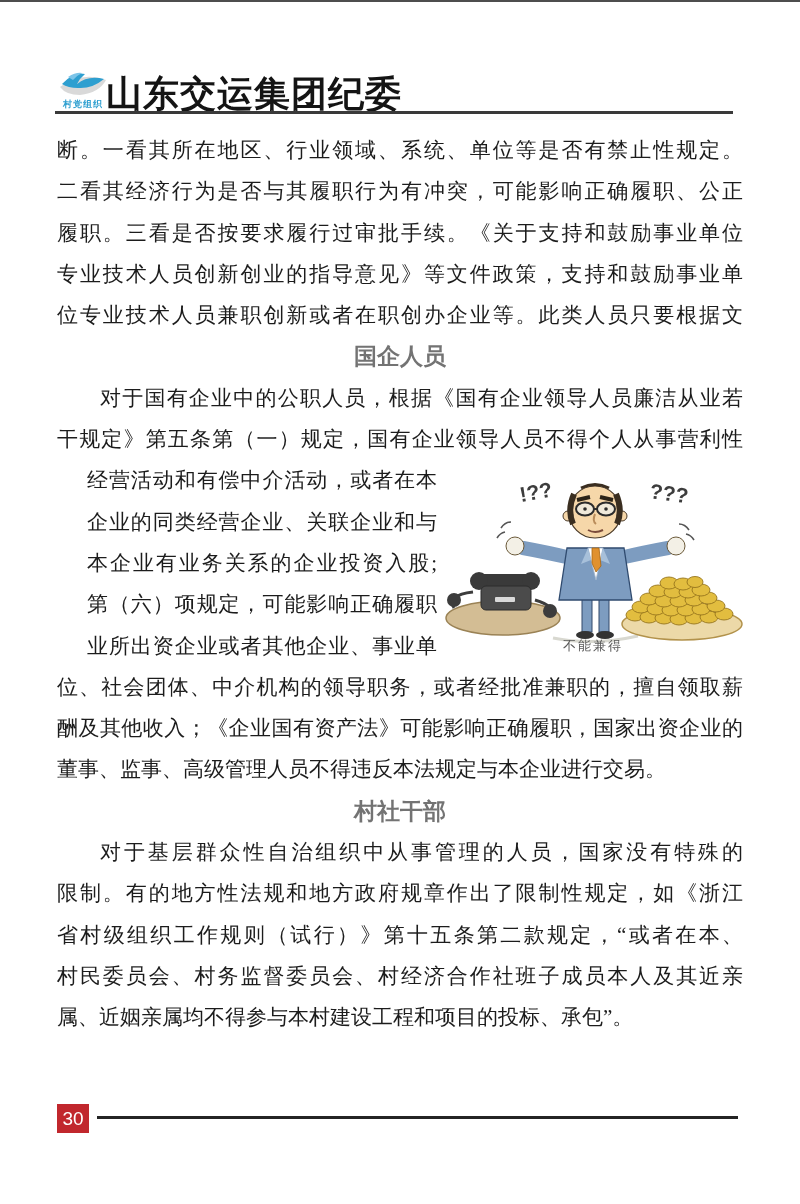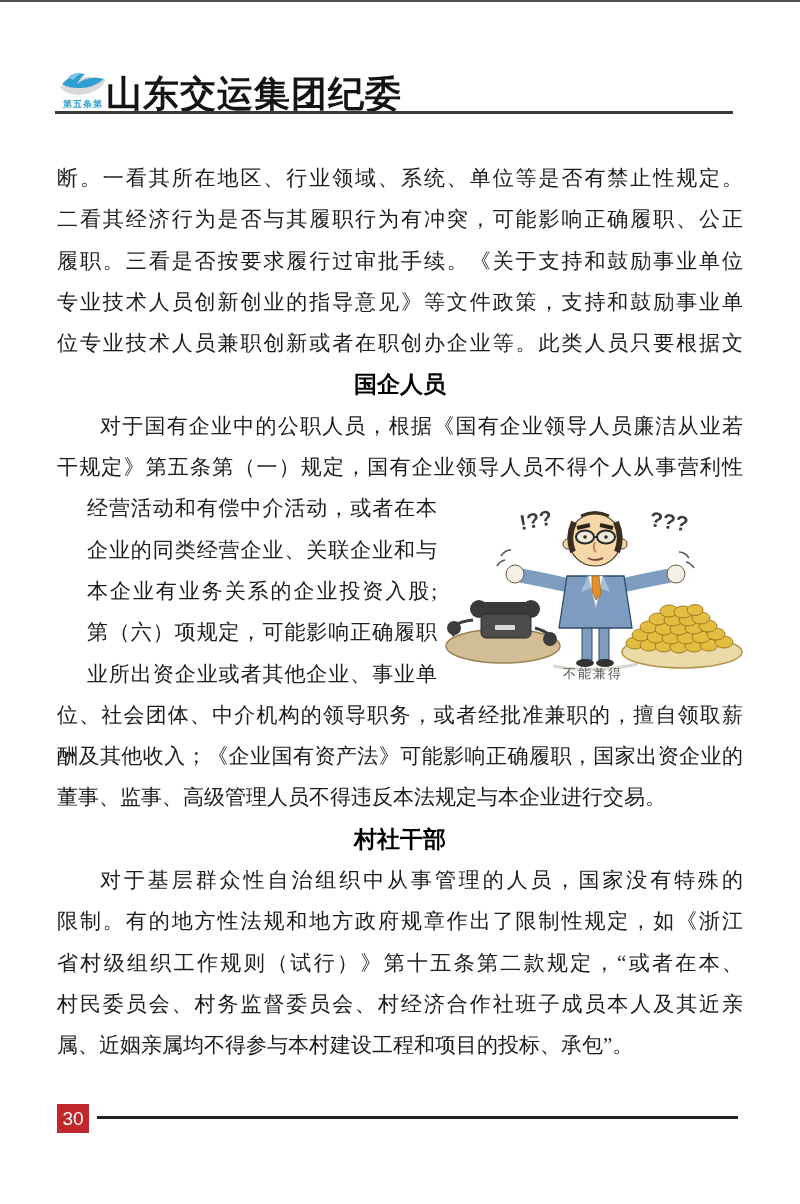--- a/index.html
+++ b/index.html
@@ -26,34 +26,34 @@
     position:absolute;left:106px;top:70px;
     font-family:"Liberation Sans","DejaVu Sans",sans-serif;
     font-weight:bold;font-size:36px;color:#141414;letter-spacing:1px;
     white-space:nowrap;
   }
   .header-rule{
     position:absolute;left:55px;top:111px;width:678px;height:3px;background:#3a3a3a;
   }
   
   .content{
-    position:absolute;left:57px;top:158px;width:686px;
+    position:absolute;left:57px;top:130px;width:686px;
     font-size:21px;line-height:41.3px;
   }
   .line{
     text-align:justify;
     text-align-last:justify;
     height:41.3px;overflow:hidden;
   }
   .line.short{text-align-last:left;}
   .indent{text-indent:43px;}
   .section-heading{
     font-family:"Liberation Sans","DejaVu Sans",sans-serif;
     font-weight:bold;font-size:23px;line-height:41.3px;height:41.3px;
-    text-align:center;text-align-last:center;color:#000000;
+    text-align:center;text-align-last:center;color:#737373;
   }
   .wrap-row{display:flex;align-items:flex-start;}
   .wrap-text{width:380px;margin-left:30px;}
   .illustration{
     width:300px;height:187px;margin-left:6px;margin-top:8px;flex:none;
   }
   
   .page-badge{
     position:absolute;left:57px;top:1104px;width:32px;height:29px;
     background:#c1272d;color:#ffffff;
@@ -71,21 +71,21 @@
 
   <div class="top-edge"></div>
 
   <div class="logo">
     <svg width="58" height="38" viewBox="0 0 58 38">
       <path d="M6 24 Q28 8 52 17 Q45 30 26 32 Q12 32 6 24 Z" fill="#d9d9d9"></path>
       <path d="M8 21 Q20 8 31 11 Q26 15 23 21 Q34 12 50 16 Q38 26 24 25 Q14 25 8 21 Z" fill="#2e9fd0"></path>
       <path d="M14 14 Q22 9 28 10 Q22 13 19 17 Z" fill="#7cc4e8"></path>
     </svg>
   </div>
-  <div class="logo-text">第五条第</div>
+  <div class="logo-text">村党组织</div>
   <div class="page-title">山东交运集团纪委</div>
   <div class="header-rule"></div>
 
   <div class="content">
 
     <div class="line">断。一看其所在地区、行业领域、系统、单位等是否有禁止性规定。</div>
     <div class="line">二看其经济行为是否与其履职行为有冲突，可能影响正确履职、公正</div>
     <div class="line">履职。三看是否按要求履行过审批手续。《关于支持和鼓励事业单位</div>
     <div class="line">专业技术人员创新创业的指导意见》等文件政策，支持和鼓励事业单</div>
     <div class="line">位专业技术人员兼职创新或者在职创办企业等。此类人员只要根据文</div>

